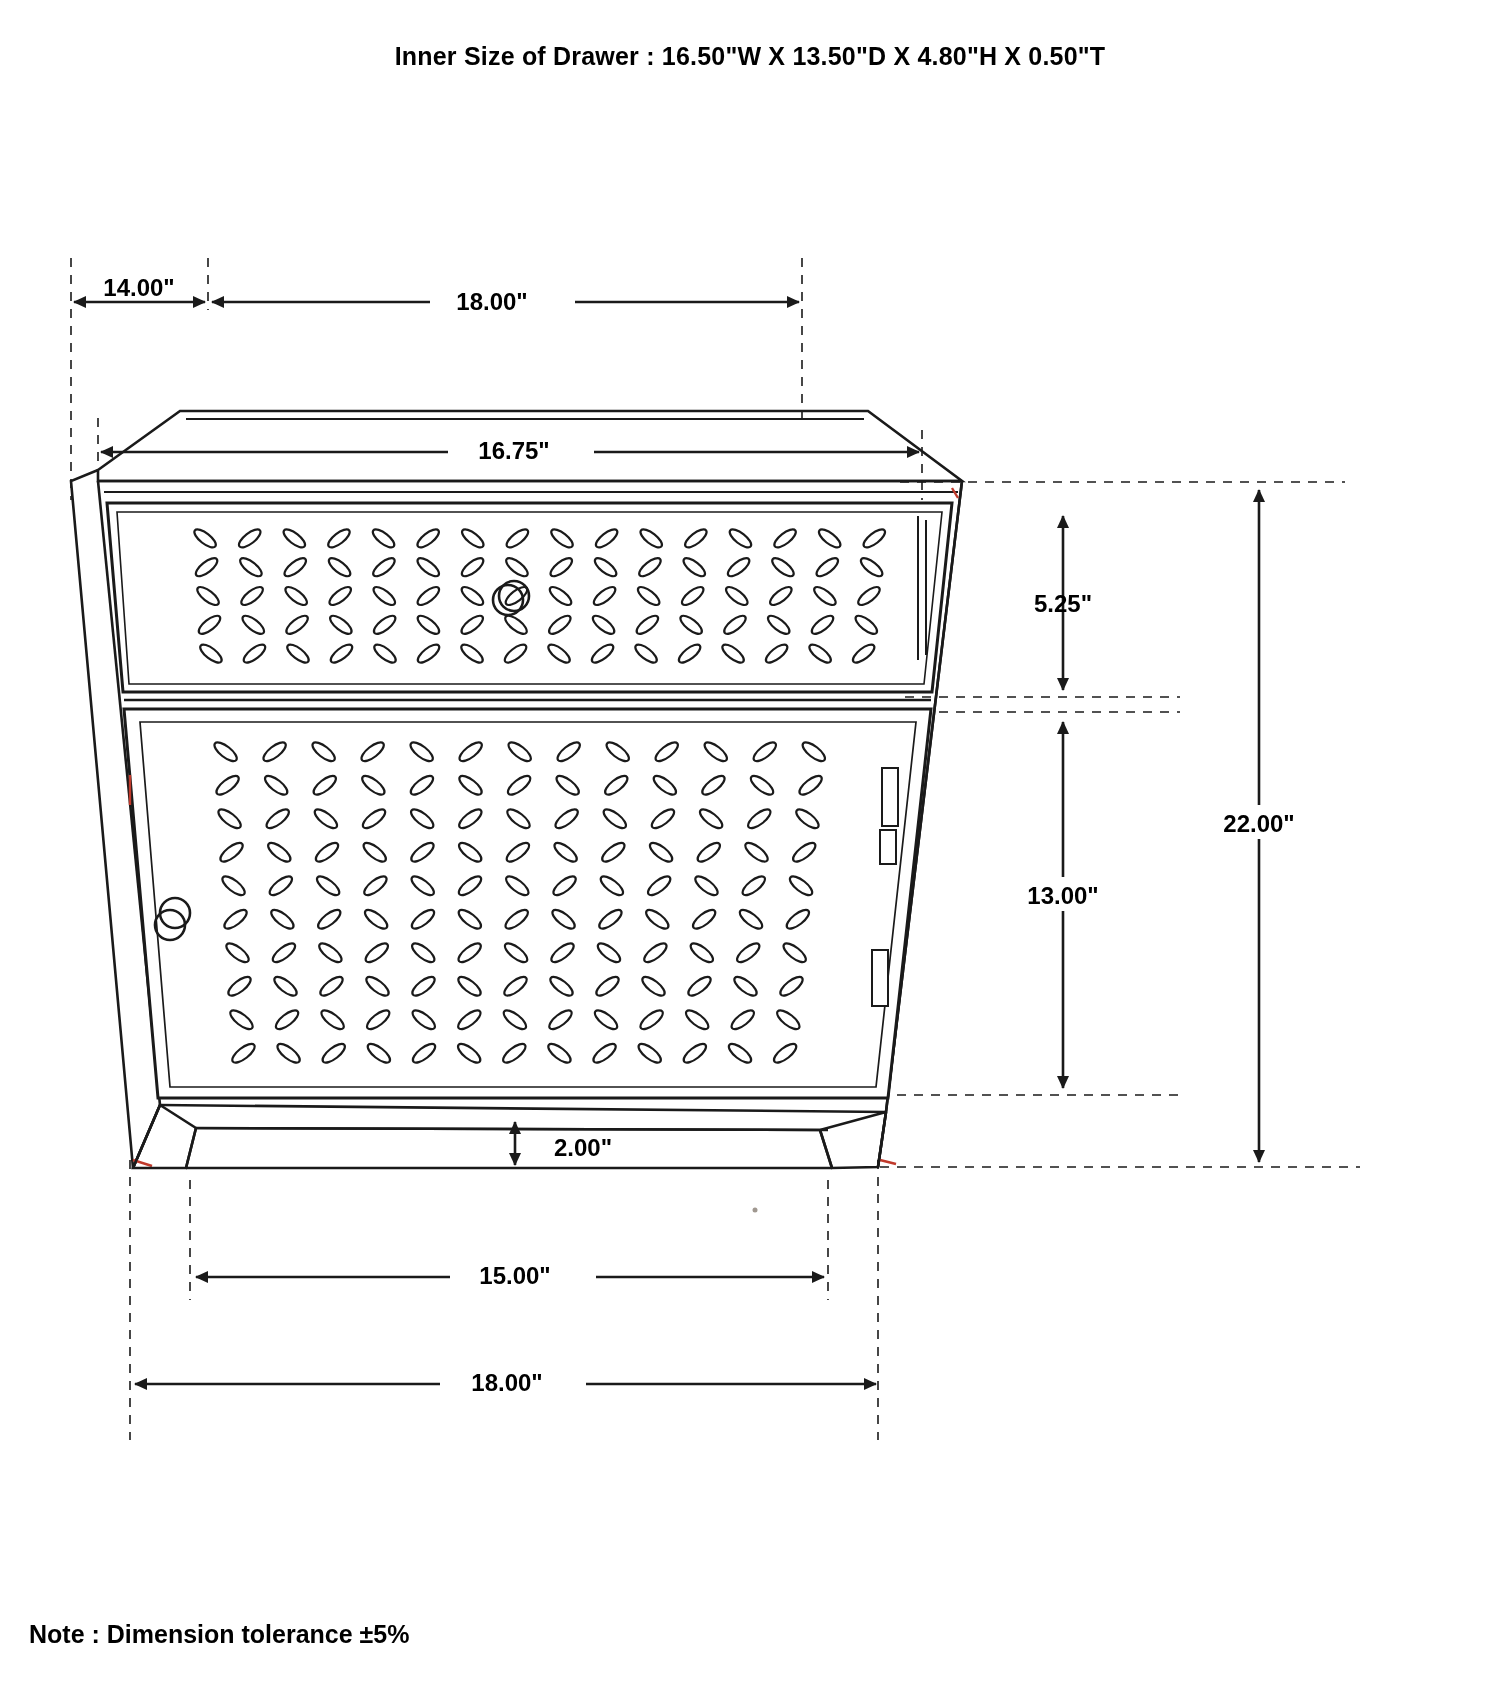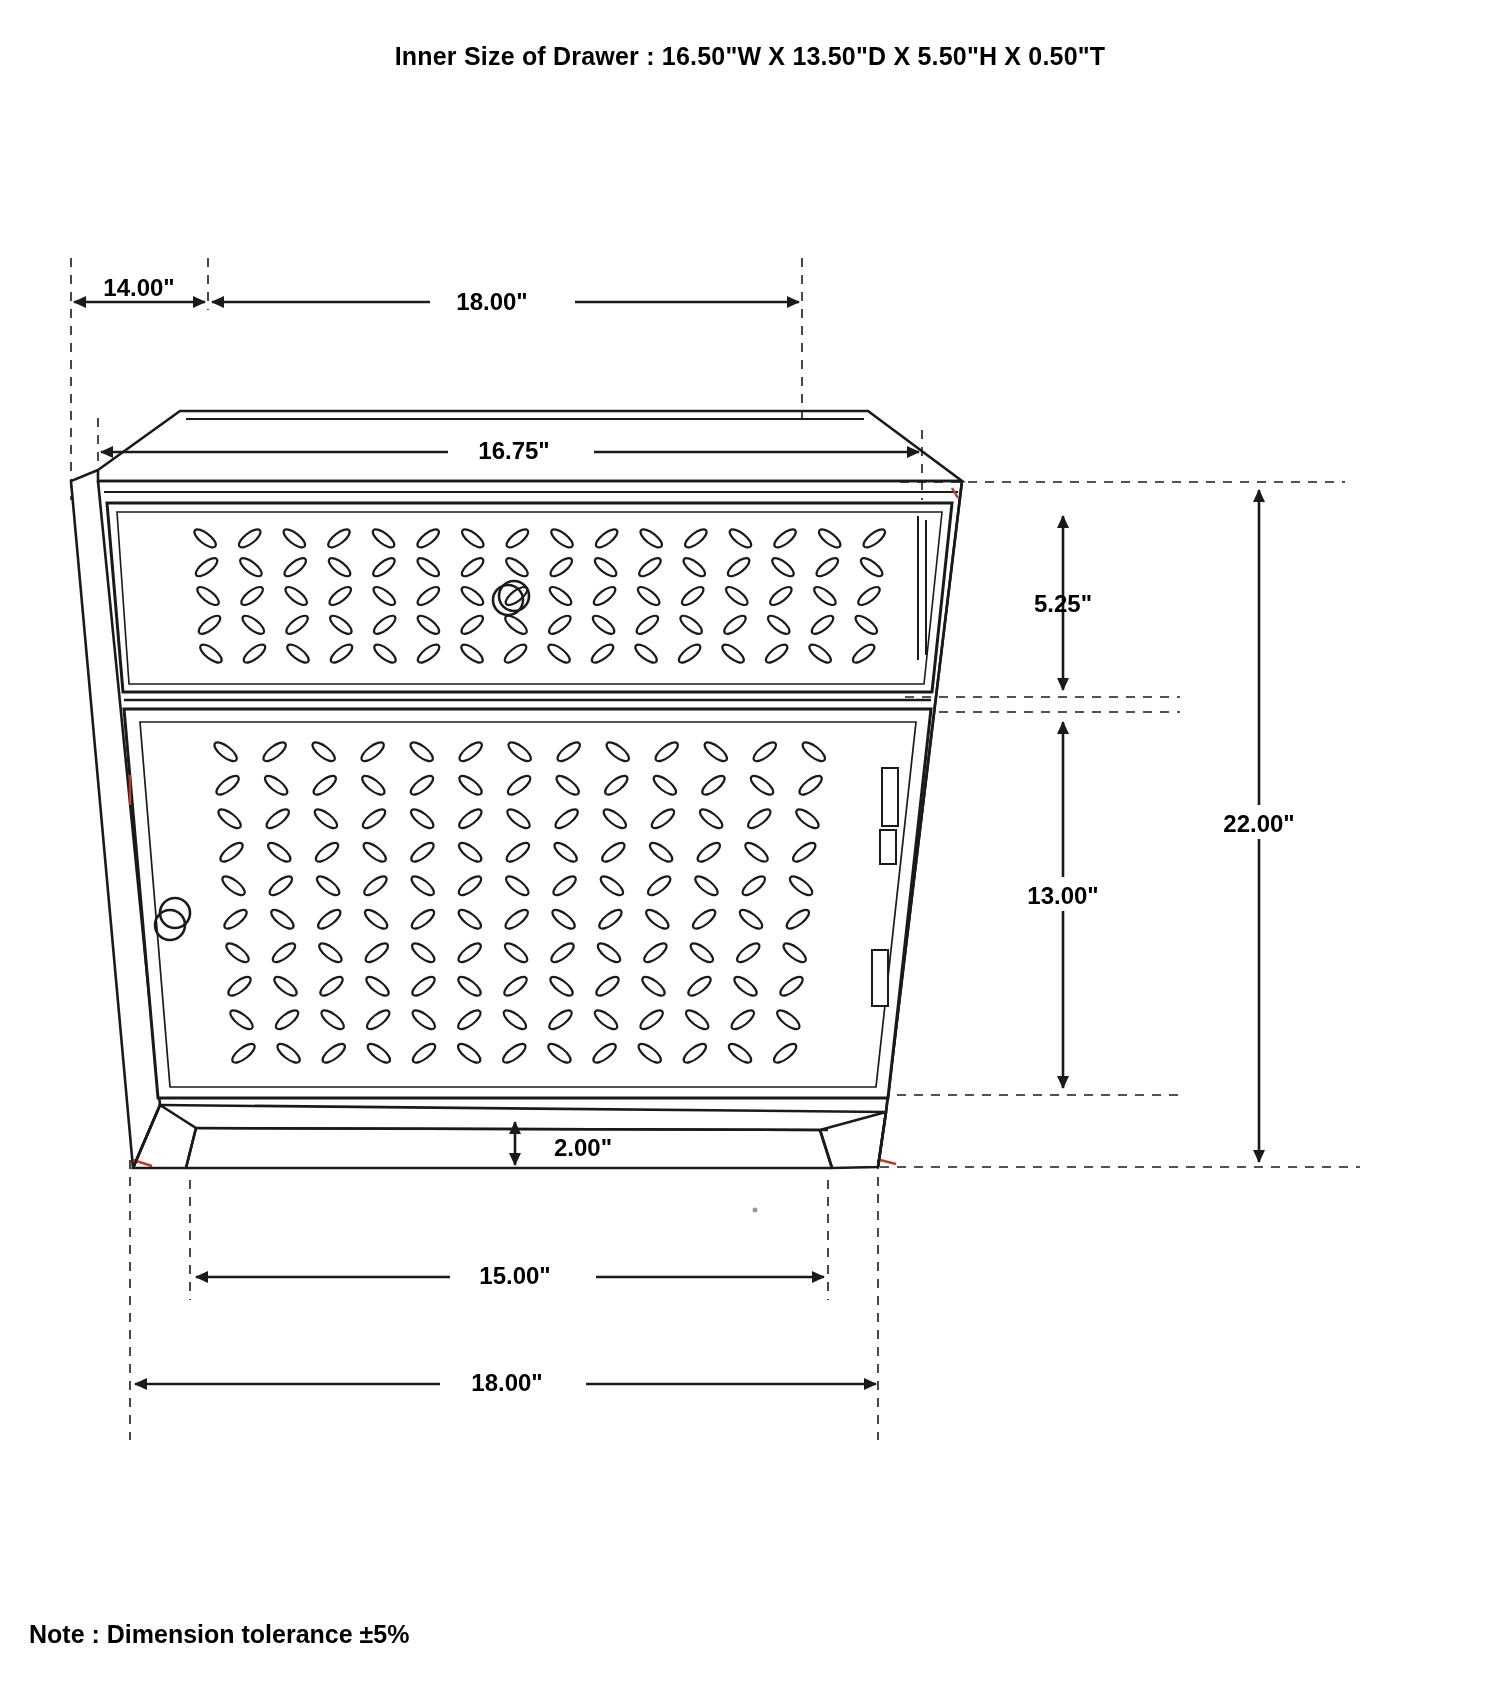--- a/index.html
+++ b/index.html
@@ -45,21 +45,21 @@
   .dimtext {
     font-size: 24px;
     font-weight: bold;
     font-family: "Liberation Sans", sans-serif;
   }
 </style>
 </head>
 <body>
 
 <div class="header">
-  <div>Inner Size of Drawer : 16.50"W X 13.50"D X 5.50"H X 0.50"T</div>
+  <div>Inner Size of Drawer : 16.50"W X 13.50"D X 4.80"H X 0.50"T</div>
 </div>
 
 <svg id="drawing" width="1500" height="1691" viewBox="0 0 1500 1691" xmlns="http://www.w3.org/2000/svg">
 
   <defs>
     <marker id="arrEnd" markerWidth="14" markerHeight="12" refX="12" refY="6" orient="auto" markerUnits="userSpaceOnUse">
       <path d="M0,0 L13,6 L0,12 z" fill="#1a1a1a"></path>
     </marker>
     <marker id="arrStart" markerWidth="14" markerHeight="12" refX="2" refY="6" orient="auto" markerUnits="userSpaceOnUse">
       <path d="M14,0 L1,6 L14,12 z" fill="#1a1a1a"></path>

